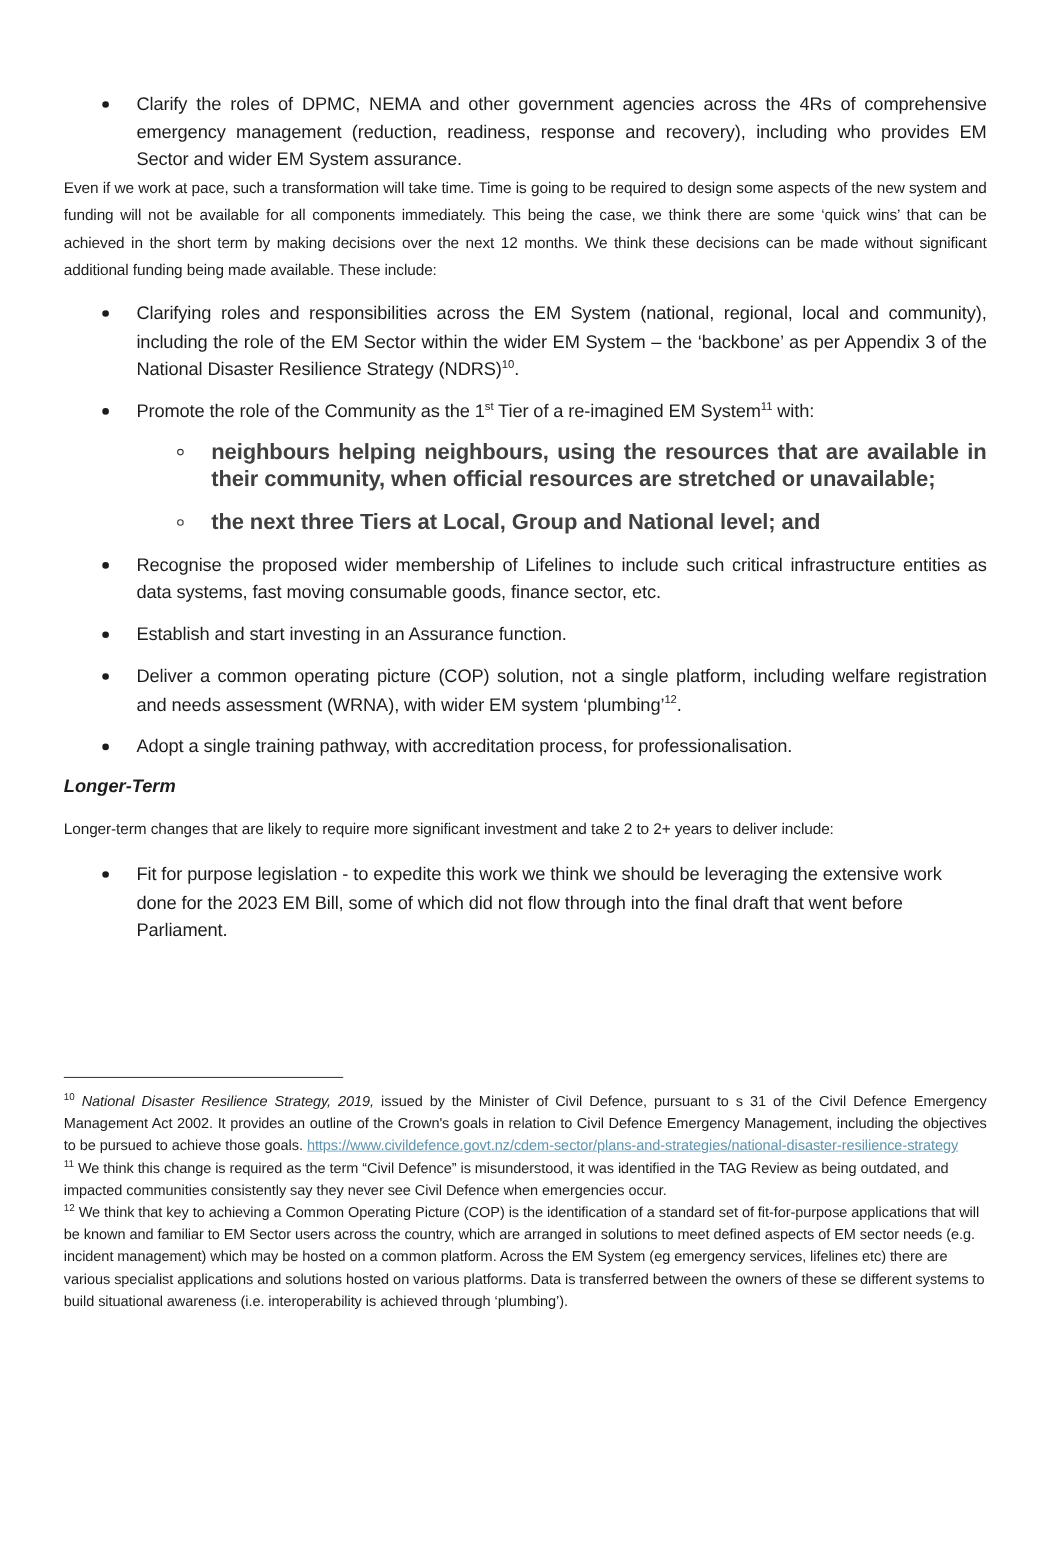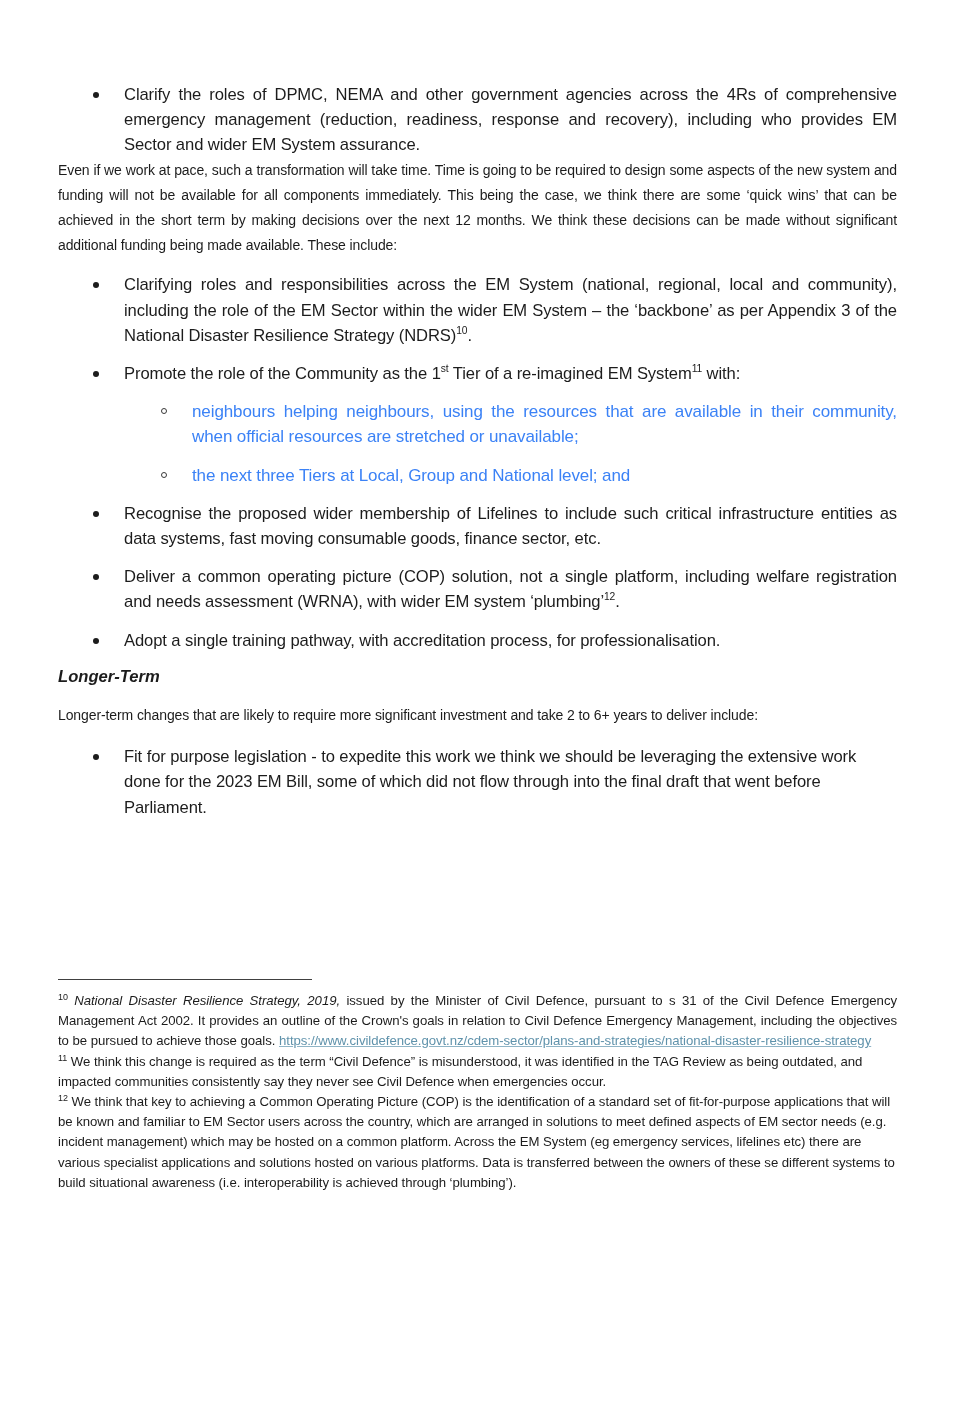--- a/index.html
+++ b/index.html
@@ -85,25 +85,26 @@
 
   ul.lvl2 {
     list-style: none;
     margin: 13px 0 0 0;
     padding: 0;
   }
   ul.lvl2 > li {
     position: relative;
     padding-left: 68px;
     margin-bottom: 13px;
-    font-size: 17px;
+    font-size: 20px;
     line-height: 25.2px;
     text-align: justify;
-    color: #3b82f6;
+    color: #404040;
     letter-spacing: -0.1px;
+    font-weight: bold;
   }
   ul.lvl2 > li:last-child { margin-bottom: 0; }
   ul.lvl2 > li > .bullet-o {
     position: absolute;
     left: 37px;
     top: 0;
   }
   ul.lvl2 > li > .bullet-o::before {
     content: "";
     display: block;
@@ -209,36 +210,40 @@
             <span>the next three Tiers at Local, Group and National level; and</span>
           </li>
         </ul>
       </li>
 
       <li style="margin-top:13px;">
         <span class="bullet"></span>
         <span>Recognise the proposed wider membership of Lifelines to include such critical infrastructure entities as data systems, fast moving consumable goods, finance sector, etc.</span>
       </li>
 
+      <li class="nojust">
+        <span class="bullet"></span>
+        <span>Establish and start investing in an Assurance function.</span>
+      </li>
 
       <li>
         <span class="bullet"></span>
         <span>Deliver a common operating picture (COP) solution, not a single platform, including welfare registration and needs assessment (WRNA), with wider EM system ‘plumbing’</span><sup>12</sup><span>.</span>
       </li>
 
       <li class="nojust">
         <span class="bullet"></span>
         <span>Adopt a single training pathway, with accreditation process, for professionalisation.</span>
       </li>
 
     </ul>
 
     <div class="heading-italic" style="margin-top:11px;margin-bottom:14px;font-weight:bold;">Longer-Term</div>
 
-    <p class="para" style="margin-bottom:16px;">Longer-term changes that are likely to require more significant investment and take 2 to 6+ years to deliver include:</p>
+    <p class="para" style="margin-bottom:16px;">Longer-term changes that are likely to require more significant investment and take 2 to 2+ years to deliver include:</p>
 
     <ul class="lvl1">
       <li class="nojust">
         <span class="bullet"></span>
         <span>Fit for purpose legislation - to expedite this work we think we should be leveraging the extensive work done for the 2023 EM Bill, some of which did not flow through into the final draft that went before Parliament.</span>
       </li>
     </ul>
 
   </div>
 

